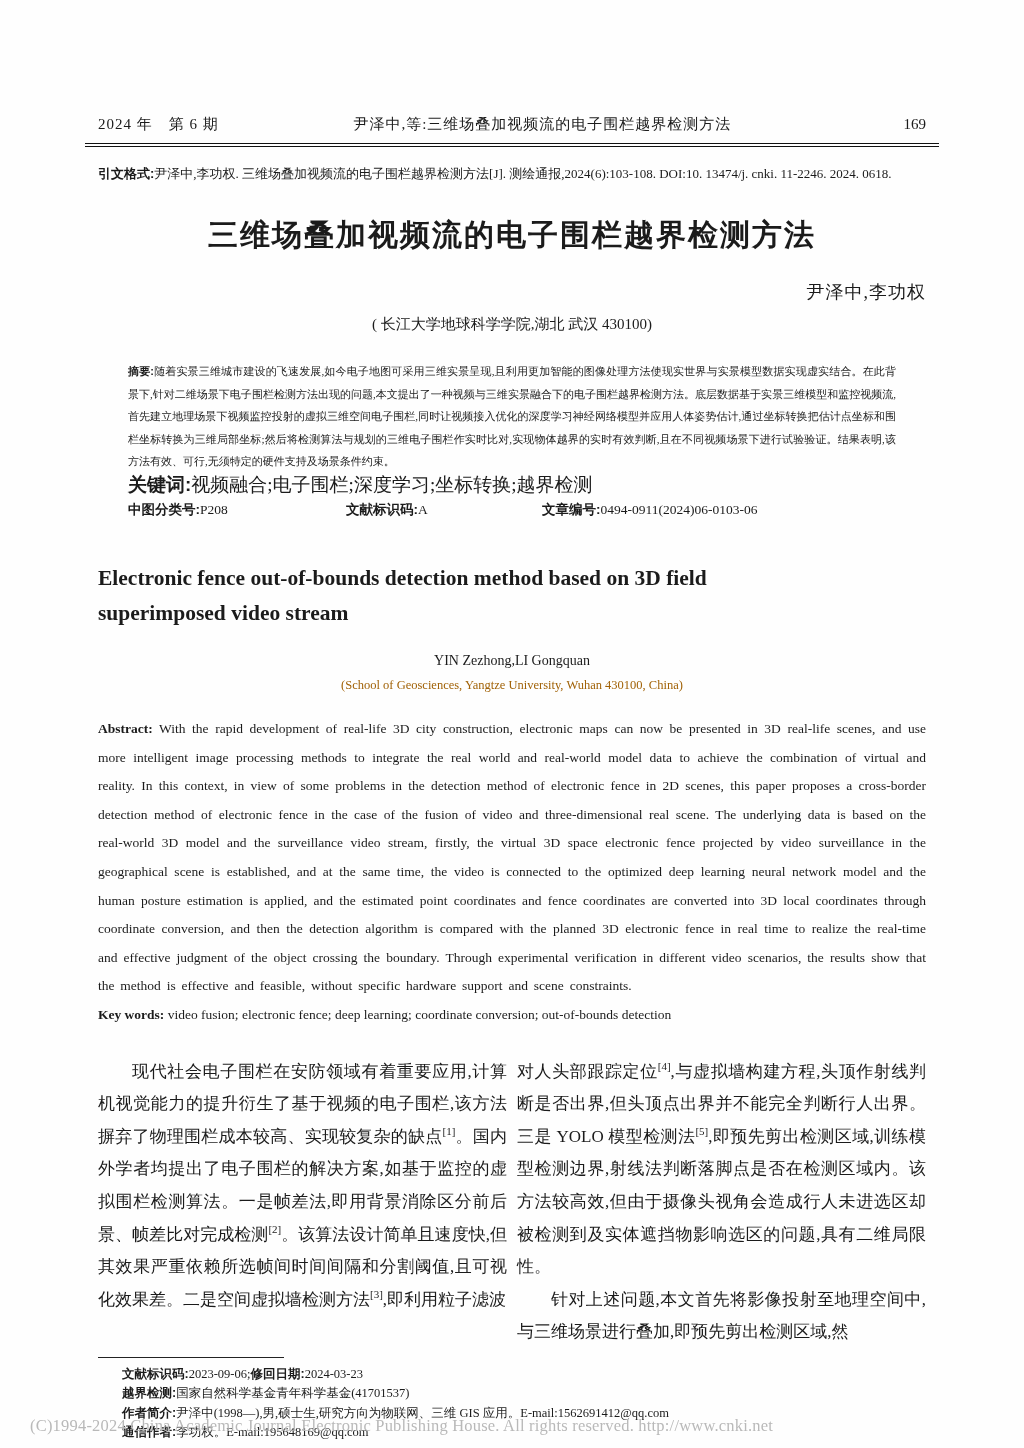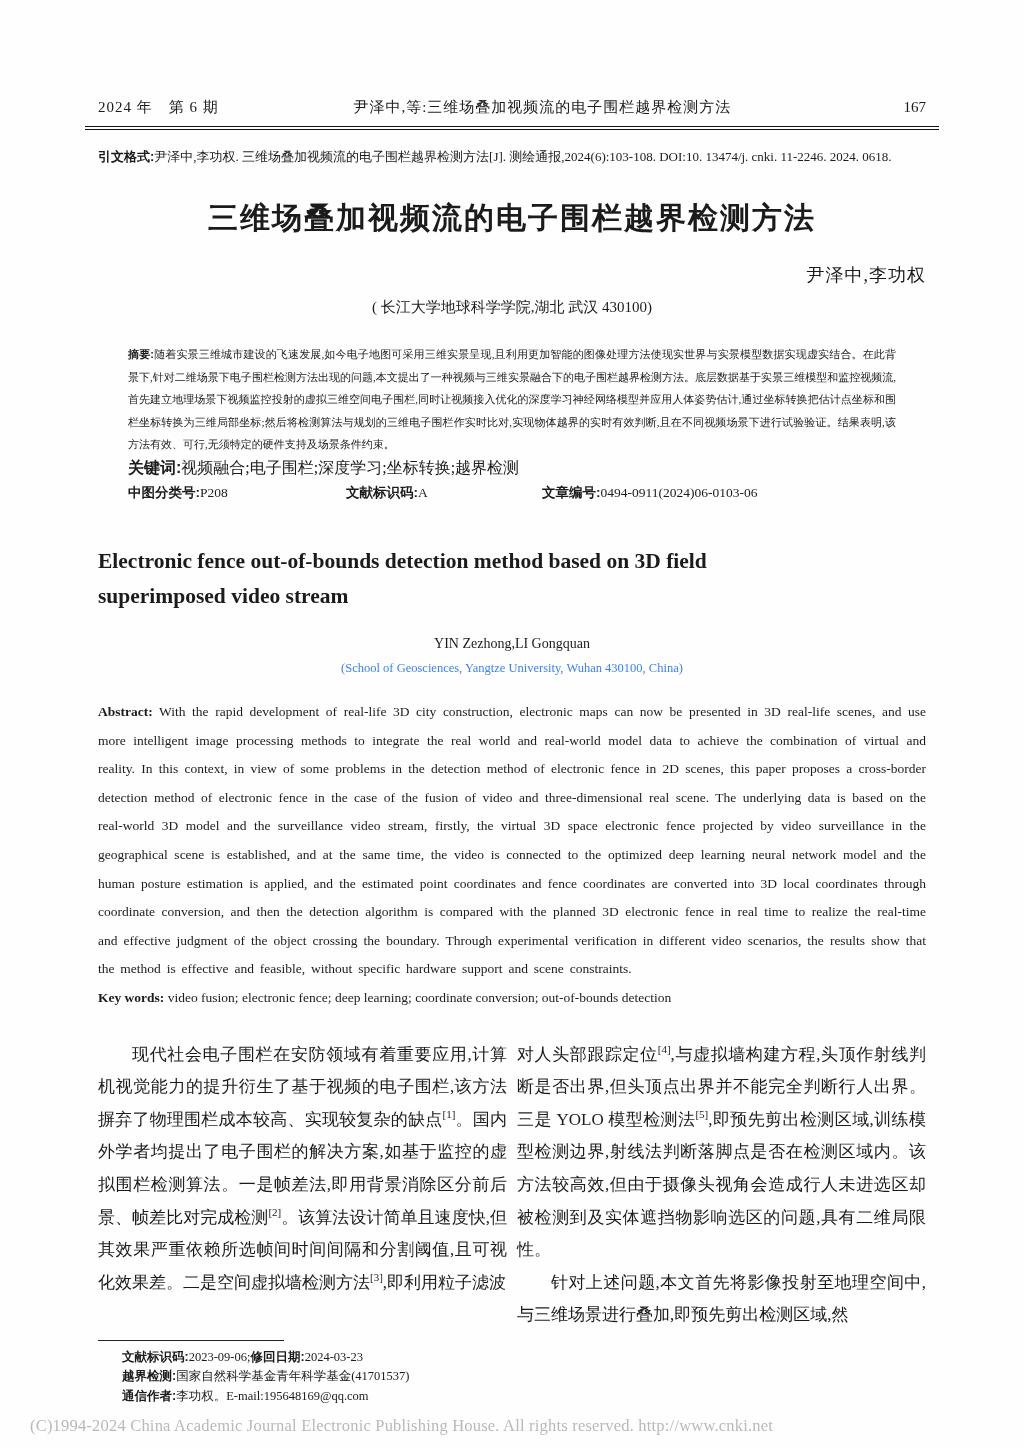--- a/index.html
+++ b/index.html
@@ -7,21 +7,21 @@
   .page {
     position: relative;
     width: 1024px;
     height: 1448px;
     margin: 0 auto;
     background: #fefefe;
     color: #1b1b1b;
     font-family: "Liberation Serif", "DejaVu Serif", serif;
     overflow: hidden;
   }
-  .content { margin: 0 98px; width: 828px; }
+  .content { margin: 17px 98px; width: 828px; }
 
   
   .header-row {
     display: flex;
     align-items: baseline;
     padding-top: 98px;
     font-size: 15px;
   }
   .header-issue { white-space: nowrap; letter-spacing: 1px; }
   .header-running { flex: 1; text-align: center; letter-spacing: 1px; }
@@ -54,39 +54,39 @@
   .abstract-block {
     margin: 26px 30px 0 30px;
     font-size: 11px;
     line-height: 22.5px;
     text-align: justify;
   }
   .abstract-block .lbl, .kw-line .lbl, .class-row b {
     font-weight: bold;
     font-family: "Liberation Sans", "DejaVu Sans", sans-serif;
   }
-  .kw-line { margin: 1px 30px 0 30px; font-size: 16px; line-height: 22.5px; }
+  .kw-line { margin: 1px 30px 0 30px; font-size: 19px; line-height: 22.5px; }
   .class-row {
     margin: 5px 30px 0 30px;
     font-size: 13.5px;
     display: flex;
   }
   .class-item-1 { width: 218px; }
   .class-item-2 { width: 196px; }
   .class-item-3 { flex: 1; }
 
   .title-en {
     margin-top: 42px;
     text-align: left;
     font-size: 21.5px;
     font-weight: bold;
     line-height: 35px;
   }
   .authors-en { margin-top: 22px; text-align: center; font-size: 14px; }
-  .affil-en { margin-top: 9px; text-align: center; font-size: 12.5px; color: #3b82f6; }
+  .affil-en { margin-top: 9px; text-align: center; font-size: 12.5px; color: #a16207; }
 
   .abstract-en {
     margin-top: 22px;
     font-size: 13.5px;
     line-height: 28.6px;
     text-align: justify;
     word-spacing: 2.5px;
   }
   .abstract-en .lbl, .kw-en .lbl { font-weight: bold; }
   .kw-en { font-size: 13.5px; line-height: 28.6px; }
@@ -128,21 +128,21 @@
 </style>
 </head>
 <body>
 
 <div class="page">
   <div class="content">
 
     <div class="header-row">
       <span class="header-issue">2024 年　第 6 期</span>
       <span class="header-running">尹泽中,等:三维场叠加视频流的电子围栏越界检测方法</span>
-      <span class="header-page">167</span>
+      <span class="header-page">169</span>
     </div>
     <div class="header-rule"></div>
 
     <p class="citation"><b>引文格式:</b><span>尹泽中,李功权. 三维场叠加视频流的电子围栏越界检测方法[J]. 测绘通报,2024(6):103-108. DOI:10. 13474/j. cnki. 11-2246. 2024. 0618.</span></p>
 
     <h1 class="title-cn">三维场叠加视频流的电子围栏越界检测方法</h1>
     <div class="authors-cn">尹泽中,李功权</div>
     <div class="affil-cn">( 长江大学地球科学学院,湖北 武汉 430100)</div>
 
     <p class="abstract-block"><span class="lbl">摘要:</span><span>随着实景三维城市建设的飞速发展,如今电子地图可采用三维实景呈现,且利用更加智能的图像处理方法使现实世界与实景模型数据实现虚实结合。在此背景下,针对二维场景下电子围栏检测方法出现的问题,本文提出了一种视频与三维实景融合下的电子围栏越界检测方法。底层数据基于实景三维模型和监控视频流,首先建立地理场景下视频监控投射的虚拟三维空间电子围栏,同时让视频接入优化的深度学习神经网络模型并应用人体姿势估计,通过坐标转换把估计点坐标和围栏坐标转换为三维局部坐标;然后将检测算法与规划的三维电子围栏作实时比对,实现物体越界的实时有效判断,且在不同视频场景下进行试验验证。结果表明,该方法有效、可行,无须特定的硬件支持及场景条件约束。</span></p>
@@ -173,19 +173,20 @@
       <div class="col">
         <p><span>对人头部跟踪定位</span><sup>[4]</sup><span>,与虚拟墙构建方程,头顶作射线判断是否出界,但头顶点出界并不能完全判断行人出界。三是 YOLO 模型检测法</span><sup>[5]</sup><span>,即预先剪出检测区域,训练模型检测边界,射线法判断落脚点是否在检测区域内。该方法较高效,但由于摄像头视角会造成行人未进选区却被检测到及实体遮挡物影响选区的问题,具有二维局限性。</span></p>
         <p class="indent">针对上述问题,本文首先将影像投射至地理空间中,与三维场景进行叠加,即预先剪出检测区域,然</p>
       </div>
     </div>
 
     <div class="footnote-rule"></div>
     <div class="footnote">
       <div><b>文献标识码:</b><span>2023-09-06;</span><b>修回日期:</b><span>2024-03-23</span></div>
       <div><b>越界检测:</b><span>国家自然科学基金青年科学基金(41701537)</span></div>
+      <div><b>作者简介:</b><span>尹泽中(1998—),男,硕士生,研究方向为物联网、三维 GIS 应用。E-mail:1562691412@qq.com</span></div>
       <div><b>通信作者:</b><span>李功权。E-mail:195648169@qq.com</span></div>
     </div>
 
   </div>
 
   <div class="watermark">(C)1994-2024 China Academic Journal Electronic Publishing House. All rights reserved.    http://www.cnki.net</div>
 </div>
 
 </body></html>

